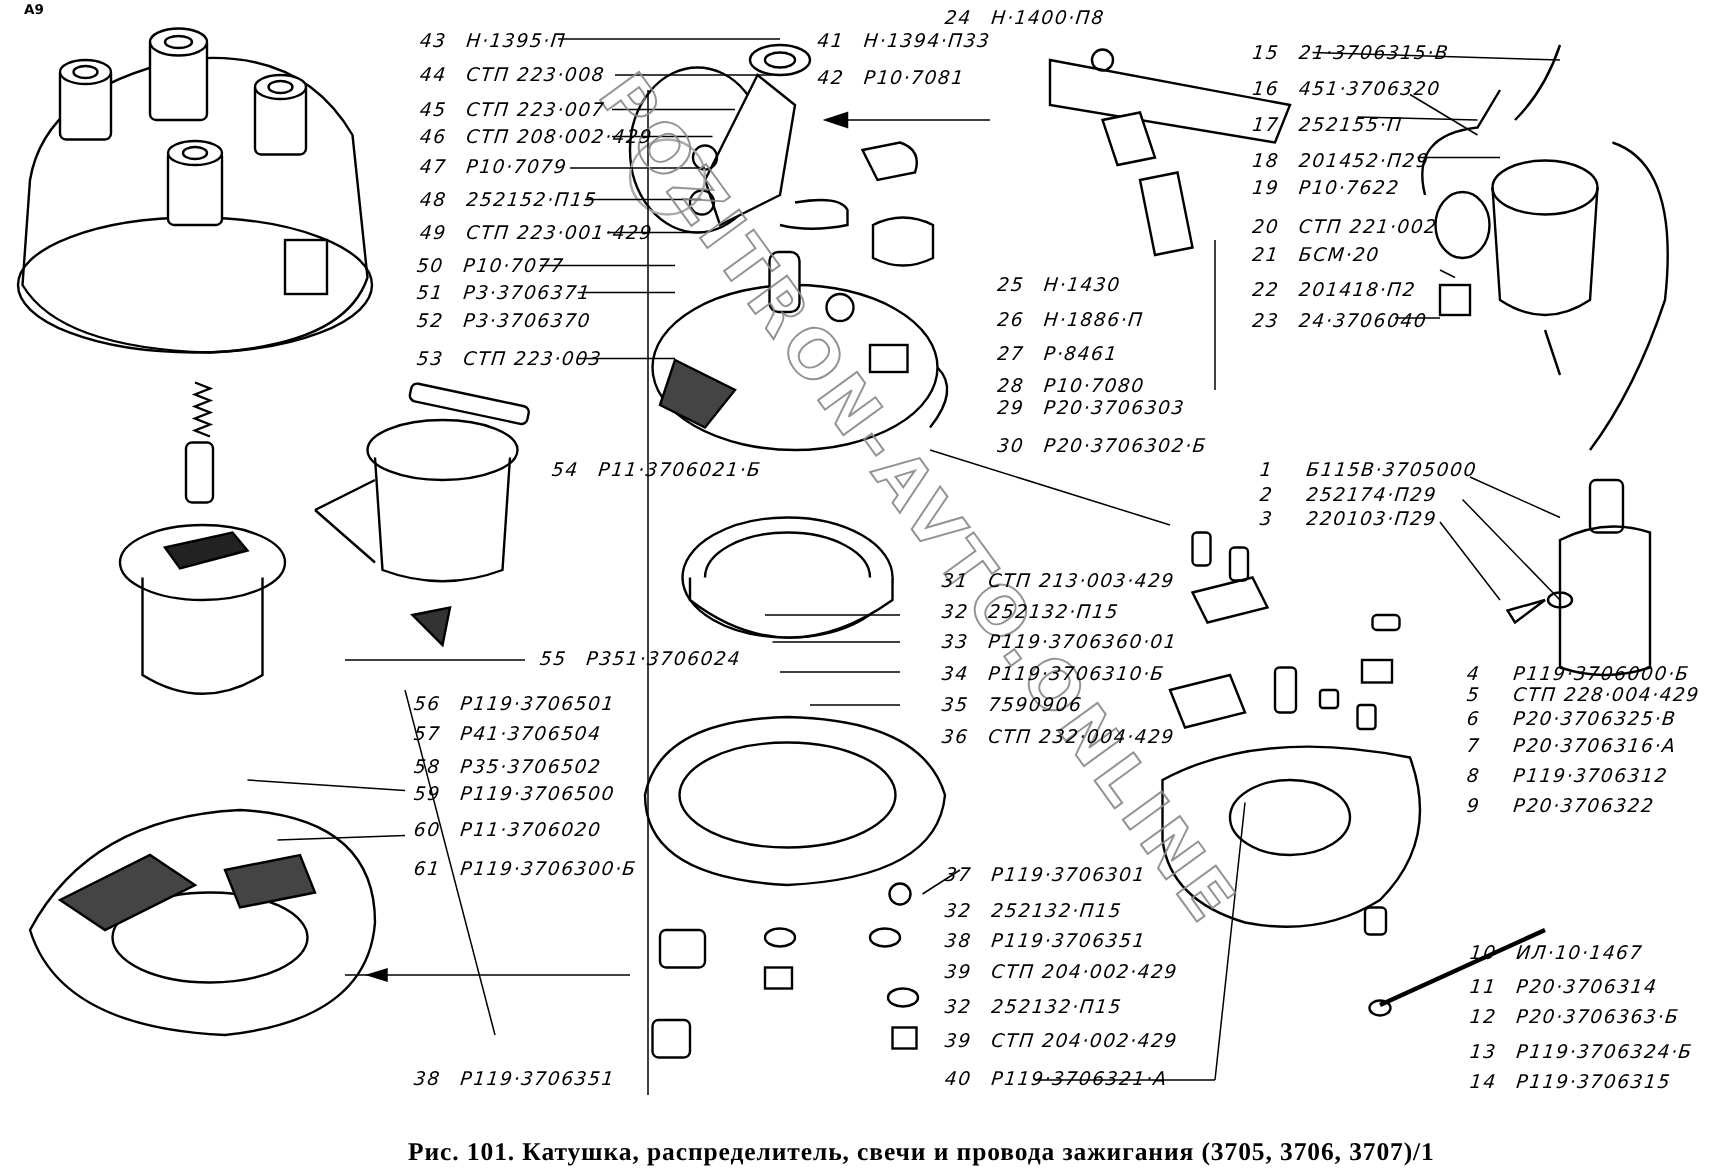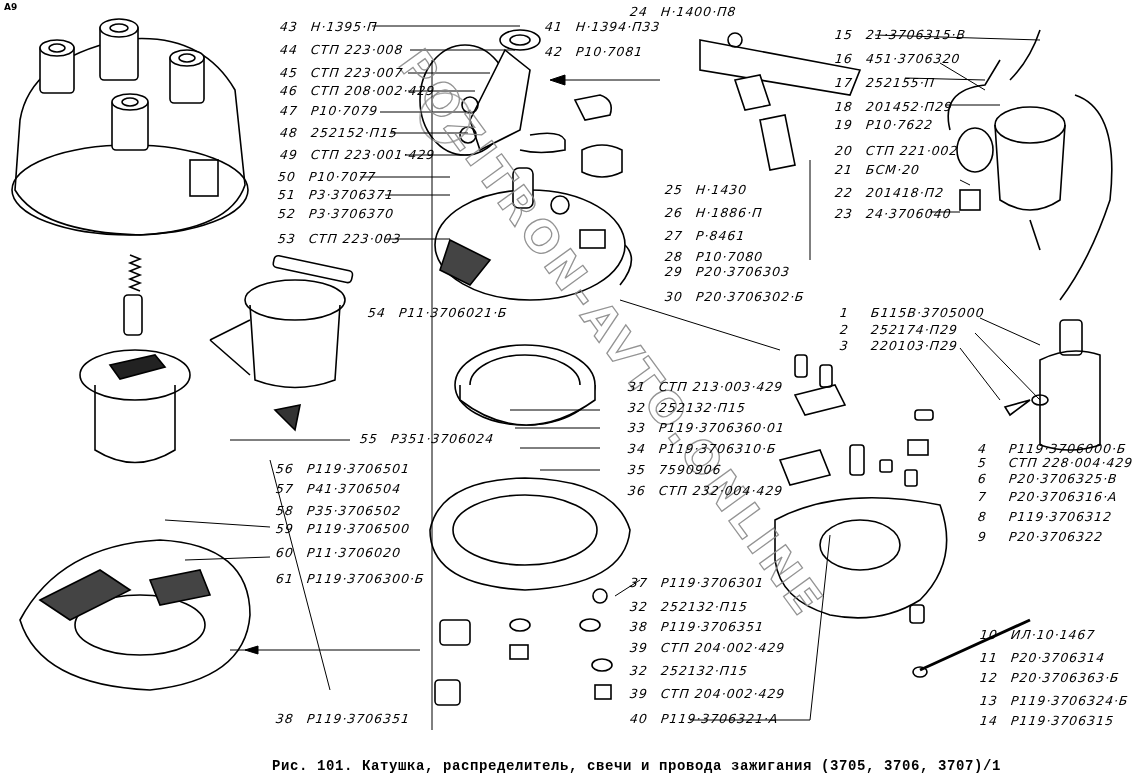--- a/index.html
+++ b/index.html
@@ -1,22 +1,22 @@
 <!DOCTYPE html>
 <html><head>
 <meta charset="utf-8">
 <style>
   html,body{margin:0;padding:0;background:#fff;}
   body{width:1142px;height:783px;position:relative;overflow:hidden;font-family:"DejaVu Sans Mono",monospace;color:#000;}
   #canvas{position:absolute;left:0;top:0;width:1142px;height:783px;}
   .lbl{position:absolute;font-family:"DejaVu Sans",sans-serif;font-style:italic;font-size:12.5px;letter-spacing:1px;white-space:nowrap;line-height:14px;transform:skewX(-6deg);}
   .lbl .n{display:inline-block;min-width:26px;}
   .lbl .p{display:inline-block;}
-  .caption{position:absolute;left:272px;top:758px;font-family:Liberation Mono, monospace;font-weight:bold;font-size:14px;letter-spacing:0.6px;white-space:nowrap;}
-  .corner{position:absolute;left:4px;top:2px;font-size:9px;font-weight:bold;font-family:"DejaVu Sans",sans-serif;}
+  .caption{position:absolute;left:272px;top:758px;font-family:Liberation Serif, serif;font-weight:bold;font-size:17px;letter-spacing:0.6px;white-space:nowrap;}
+  .corner{position:absolute;left:16px;top:2px;font-size:9px;font-weight:bold;font-family:"DejaVu Sans",sans-serif;}
   .wm{position:absolute;font-family:"DejaVu Sans",sans-serif;font-weight:bold;font-size:44px;color:transparent;-webkit-text-stroke:1.3px #888;letter-spacing:4px;white-space:nowrap;transform-origin:left top;opacity:0.9;}
 </style>
 </head>
 <body>
 
 <svg id="canvas" viewBox="0 0 1142 783" xmlns="http://www.w3.org/2000/svg" fill="none" stroke="#000" stroke-width="1.6">
 
   <g>
     <path d="M20 120 Q30 60 120 40 Q200 30 235 90 L245 185 Q230 230 140 235 Q40 232 15 190 Z" fill="#fff"></path>
     <ellipse cx="130" cy="190" rx="118" ry="45"></ellipse>

